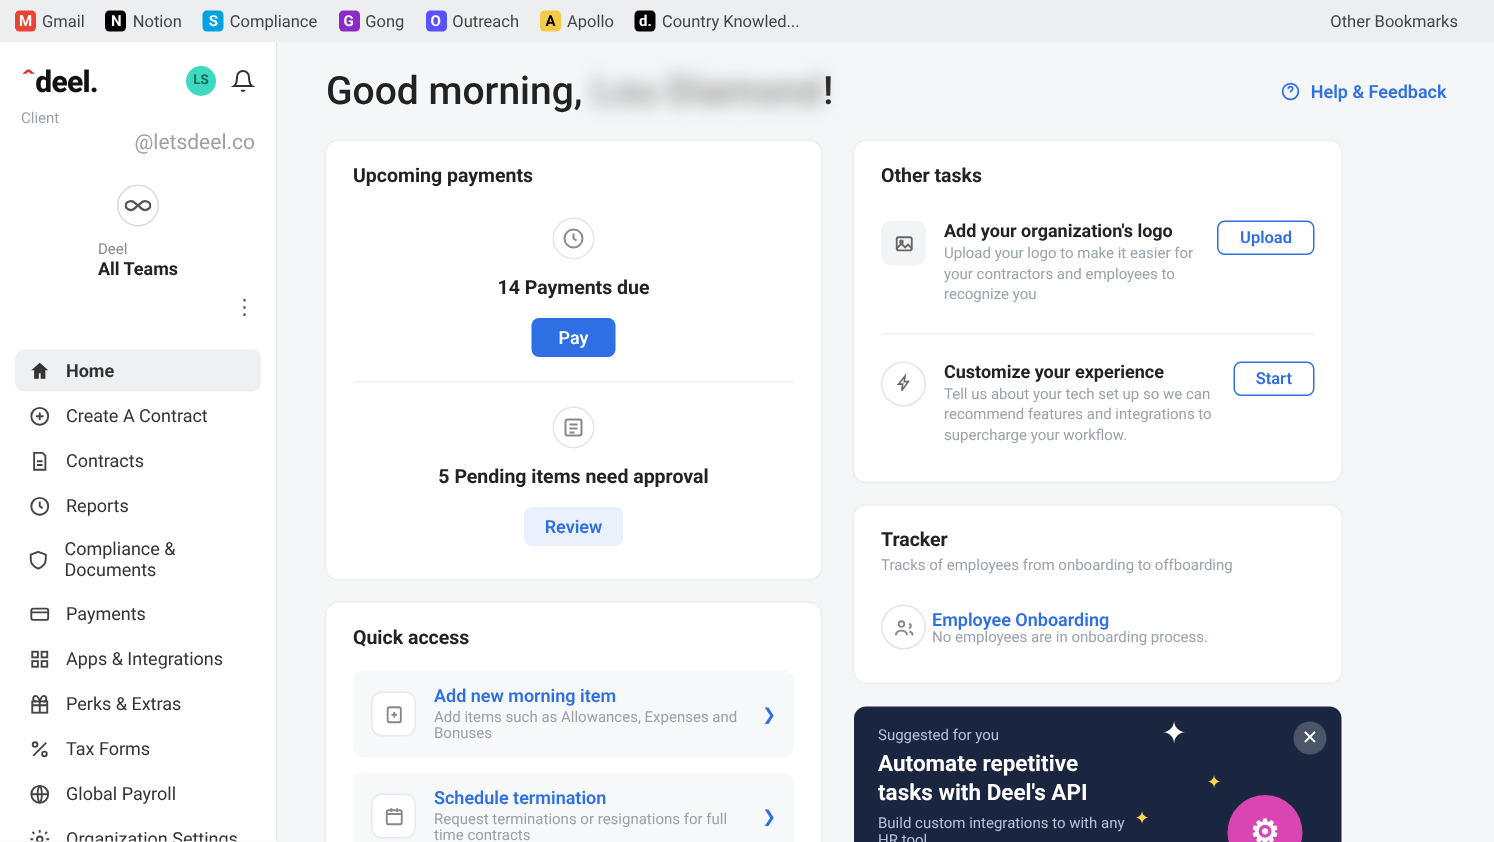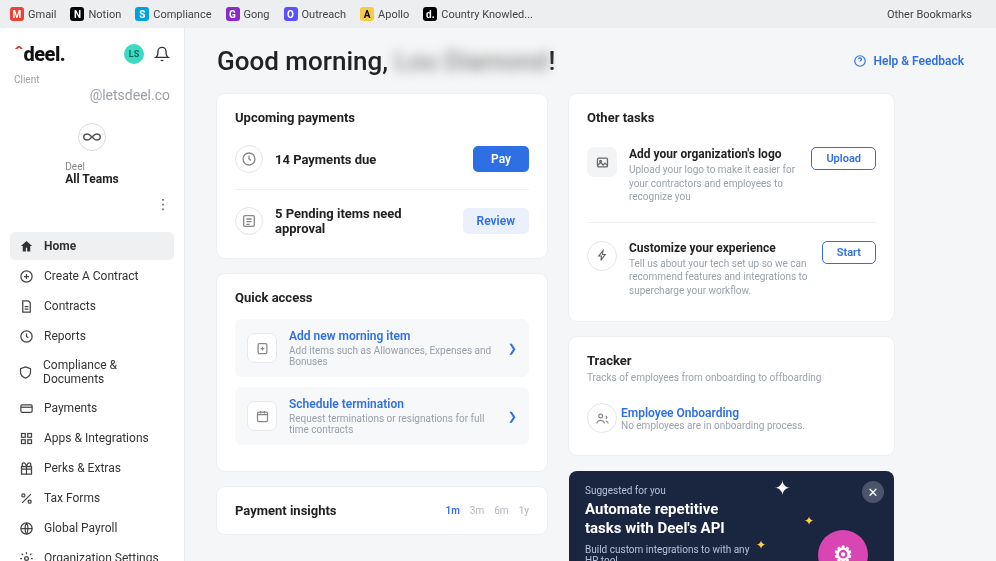--- a/index.html
+++ b/index.html
@@ -30,21 +30,21 @@
 .top-row { display: flex; align-items: center; justify-content: space-between; margin-bottom: 18px; }
 .greeting { font-size: 26px; font-weight: 500; color: #222; }
 .blur { filter: blur(6px); color: #888; }
 .help { color: #2f6fe4; font-size: 12px; font-weight: 600; display: flex; align-items: flex-end; gap: 6px; cursor: pointer; }
 .cols { display: flex; gap: 22px; }
 .col { display: flex; flex-direction: column; gap: 16px; }
 .col.left { width: 330px; }
 .col.right { width: 325px; }
 .card { background: #fff; border-radius: 8px; padding: 16px 18px; box-shadow: 0 0 0 1px #eceef0; }
 .card-title { font-size: 13px; font-weight: 700; color: #222; margin-bottom: 14px; }
-.pay-row { display: flex; align-items: center; gap: 12px; padding: 6px 0; }
+.pay-row { display: flex; align-items: center; gap: 12px; padding: 6px 0; flex-direction: column; }
 .pay-ico { width: 28px; height: 28px; border-radius: 50%; border: 1px solid #e3e5e8; display: flex; align-items: center; justify-content: center; color: #777; }
 .pay-text { font-size: 13px; font-weight: 700; color: #222; flex: 1; }
 .btn-primary { background: #2f6fe4; color: #fff; border: none; border-radius: 5px; padding: 6px 18px; font-size: 12px; font-weight: 600; cursor: pointer; }
 .btn-soft { background: #eaf1fd; color: #2f6fe4; border: none; border-radius: 5px; padding: 6px 14px; font-size: 12px; font-weight: 600; cursor: pointer; }
 .btn-outline { background: #fff; color: #2f6fe4; border: 1px solid #2f6fe4; border-radius: 5px; padding: 4px 14px; font-size: 11px; font-weight: 600; cursor: pointer; }
 .qa-item { display: flex; align-items: center; gap: 12px; background: #f7f8fa; border-radius: 7px; padding: 10px 12px; margin-bottom: 10px; cursor: pointer; }
 .qa-ico { width: 30px; height: 30px; border-radius: 7px; background: #fff; border: 1px solid #e7e9ec; display: flex; align-items: center; justify-content: center; color: #888; }
 .qa-body { flex: 1; }
 .qa-title { font-size: 12px; font-weight: 600; color: #2f6fe4; }
 .qa-desc { font-size: 10px; color: #98a0a9; margin-top: 2px; }

